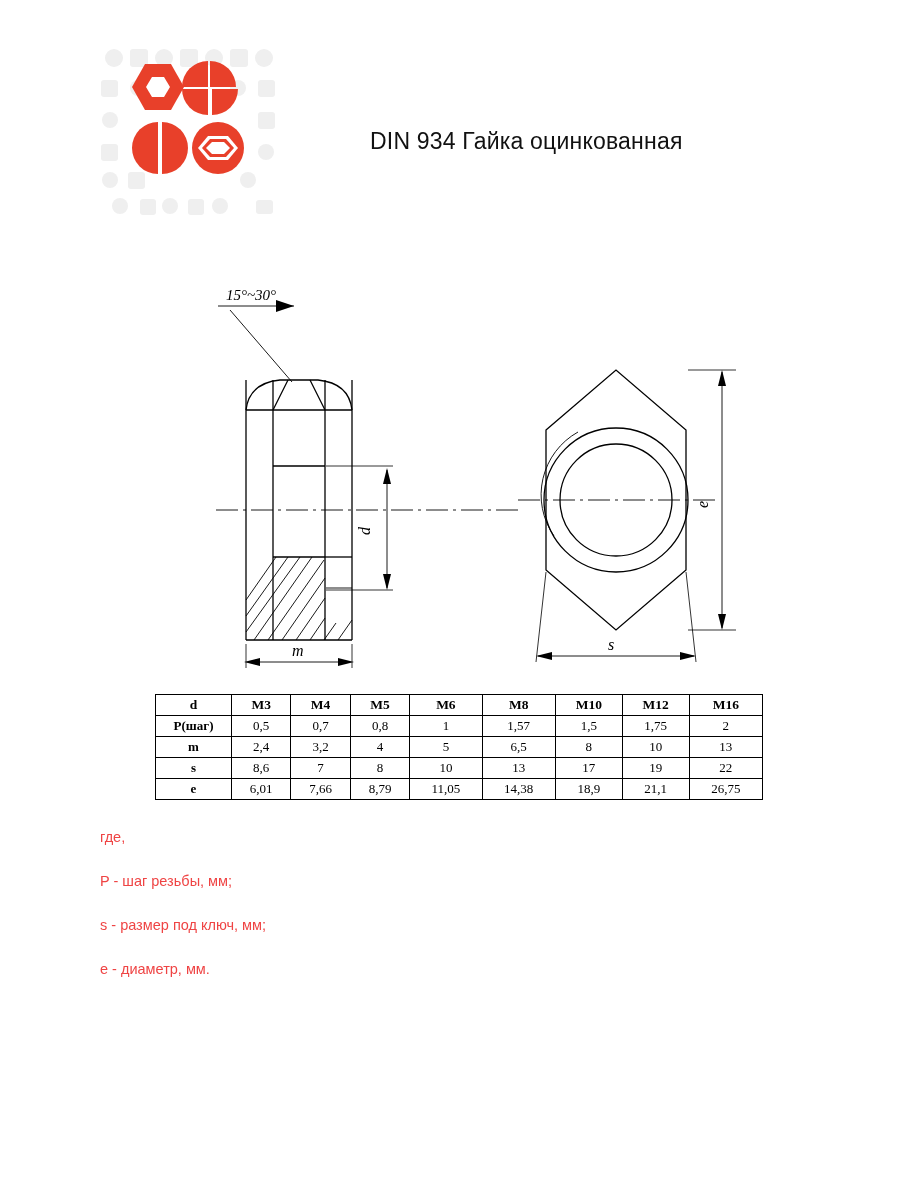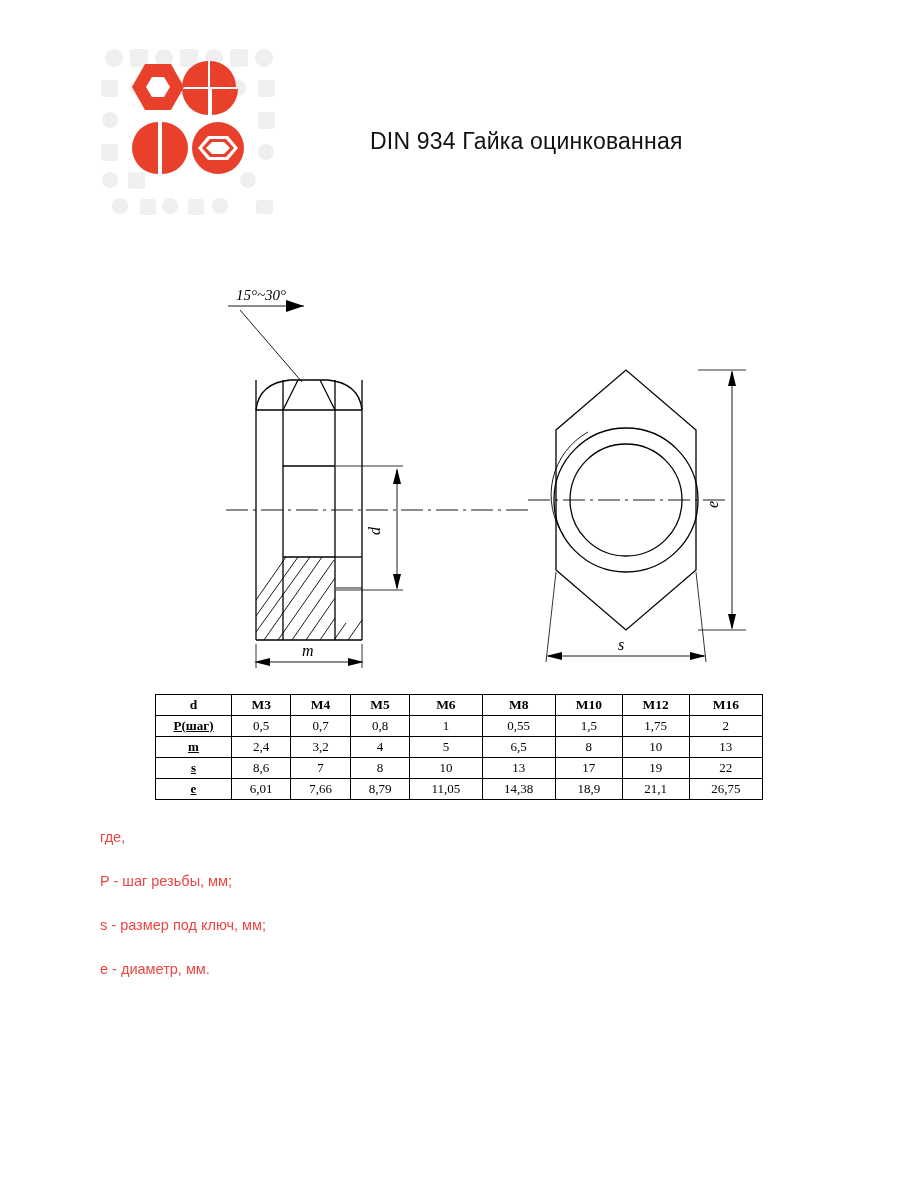--- a/index.html
+++ b/index.html
@@ -38,21 +38,21 @@
     top: 128px;
     font-size: 23px;
     color: #111;
     letter-spacing: 0.2px;
     white-space: nowrap;
   }
 
   
   .drawing {
     position: absolute;
-    left: 118px;
+    left: 108px;
     top: 270px;
     width: 680px;
     height: 420px;
   }
   .drawing svg { display: block; }
 
   
   .spec-table-wrap {
     position: absolute;
     left: 155px;
@@ -73,21 +73,20 @@
     height: 18px;
     line-height: 16px;
     font-weight: normal;
   }
   table.spec thead th {
     font-weight: bold;
     font-size: 13.5px;
   }
   table.spec tbody td.rowhdr {
     font-weight: bold;
-    text-decoration: underline;
   }
   table.spec col.c0 { width: 76px; }
 
   
   .legend {
     position: absolute;
     left: 100px;
     top: 828px;
     width: 700px;
   }
@@ -294,21 +293,21 @@
         <th>M16</th>
       </tr>
     </thead>
     <tbody>
       <tr>
         <td class="rowhdr">P(шаг)</td>
         <td>0,5</td>
         <td>0,7</td>
         <td>0,8</td>
         <td>1</td>
-        <td>0,55</td>
+        <td>1,57</td>
         <td>1,5</td>
         <td>1,75</td>
         <td>2</td>
       </tr>
       <tr>
         <td class="rowhdr">m</td>
         <td>2,4</td>
         <td>3,2</td>
         <td>4</td>
         <td>5</td>

